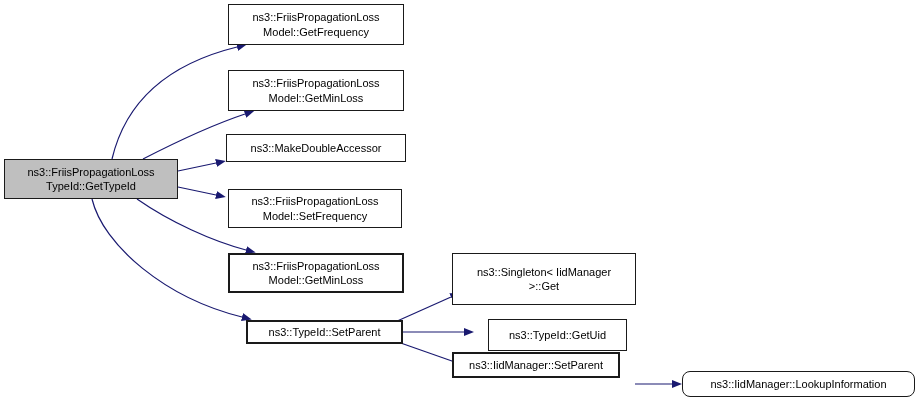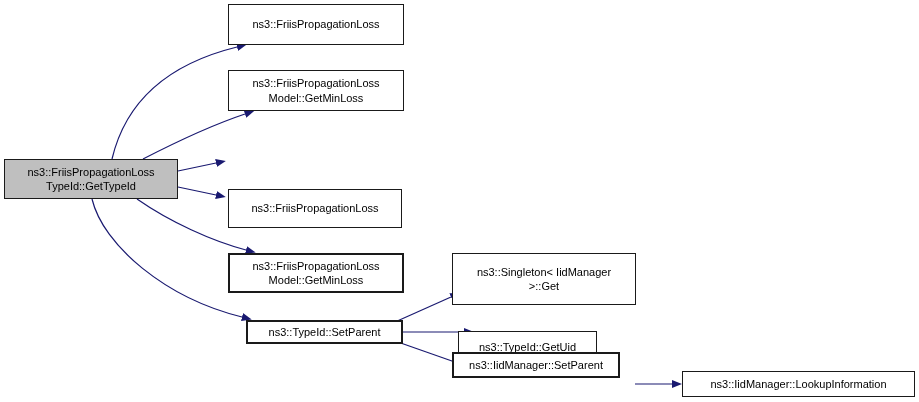--- a/index.html
+++ b/index.html
@@ -62,51 +62,56 @@
     <path class="edge" marker-end="url(#arrowhead)" d="M635,384 L672,384" stroke="#191970"></path>
   </svg>
 
   <div class="node root" style="left: 4px; top: 159px; width: 174px; height: 40px; background-color: rgb(191, 191, 191);">
     <span>ns3::FriisPropagationLoss</span>
     <span>TypeId::GetTypeId</span>
   </div>
 
   <div class="node" style="left:228px; top:4px; width:176px; height:41px;">
     <span>ns3::FriisPropagationLoss</span>
+    <span>Model::GetFrequency</span>
   </div>
 
   <div class="node" style="left:228px; top:70px; width:176px; height:41px;">
     <span>ns3::FriisPropagationLoss</span>
     <span>Model::GetMinLoss</span>
   </div>
 
+  <div class="node" style="left:226px; top:134px; width:180px; height:28px;">
+    <span>ns3::MakeDoubleAccessor</span>
+  </div>
 
   <div class="node" style="left:228px; top:189px; width:174px; height:39px;">
     <span>ns3::FriisPropagationLoss</span>
+    <span>Model::SetFrequency</span>
   </div>
 
   <div class="node bold" style="left:228px; top:253px; width:176px; height:40px;">
     <span>ns3::FriisPropagationLoss</span>
     <span>Model::GetMinLoss</span>
   </div>
 
   <div class="node bold" style="left:238px; top:320px; width:157px; height:24px;margin-left:8px;">
     <span>ns3::TypeId::SetParent</span>
   </div>
 
   <div class="node" style="left:452px; top:253px; width:184px; height:52px;text-align:center;">
     <span>ns3::Singleton&lt; IidManager</span>
     <span>&gt;::Get</span>
   </div>
 
-  <div class="node" style="left:458px; top:319px; width:139px; height:32px;margin-top:12px;">
+  <div class="node" style="left:488px; top:319px; width:139px; height:32px;">
     <span>ns3::TypeId::GetUid</span>
   </div>
 
   <div class="node bold" style="left:452px; top:352px; width:168px; height:26px;">
     <span>ns3::IidManager::SetParent</span>
   </div>
 
-  <div class="node" style="left:682px; top:371px; width:233px; height:26px;">
+  <div class="node" style="left:682px; top:371px; width:233px; height:26px;border-radius:8px;">
     <span>ns3::IidManager::LookupInformation</span>
   </div>
 
 </div>
 
 </body></html>

